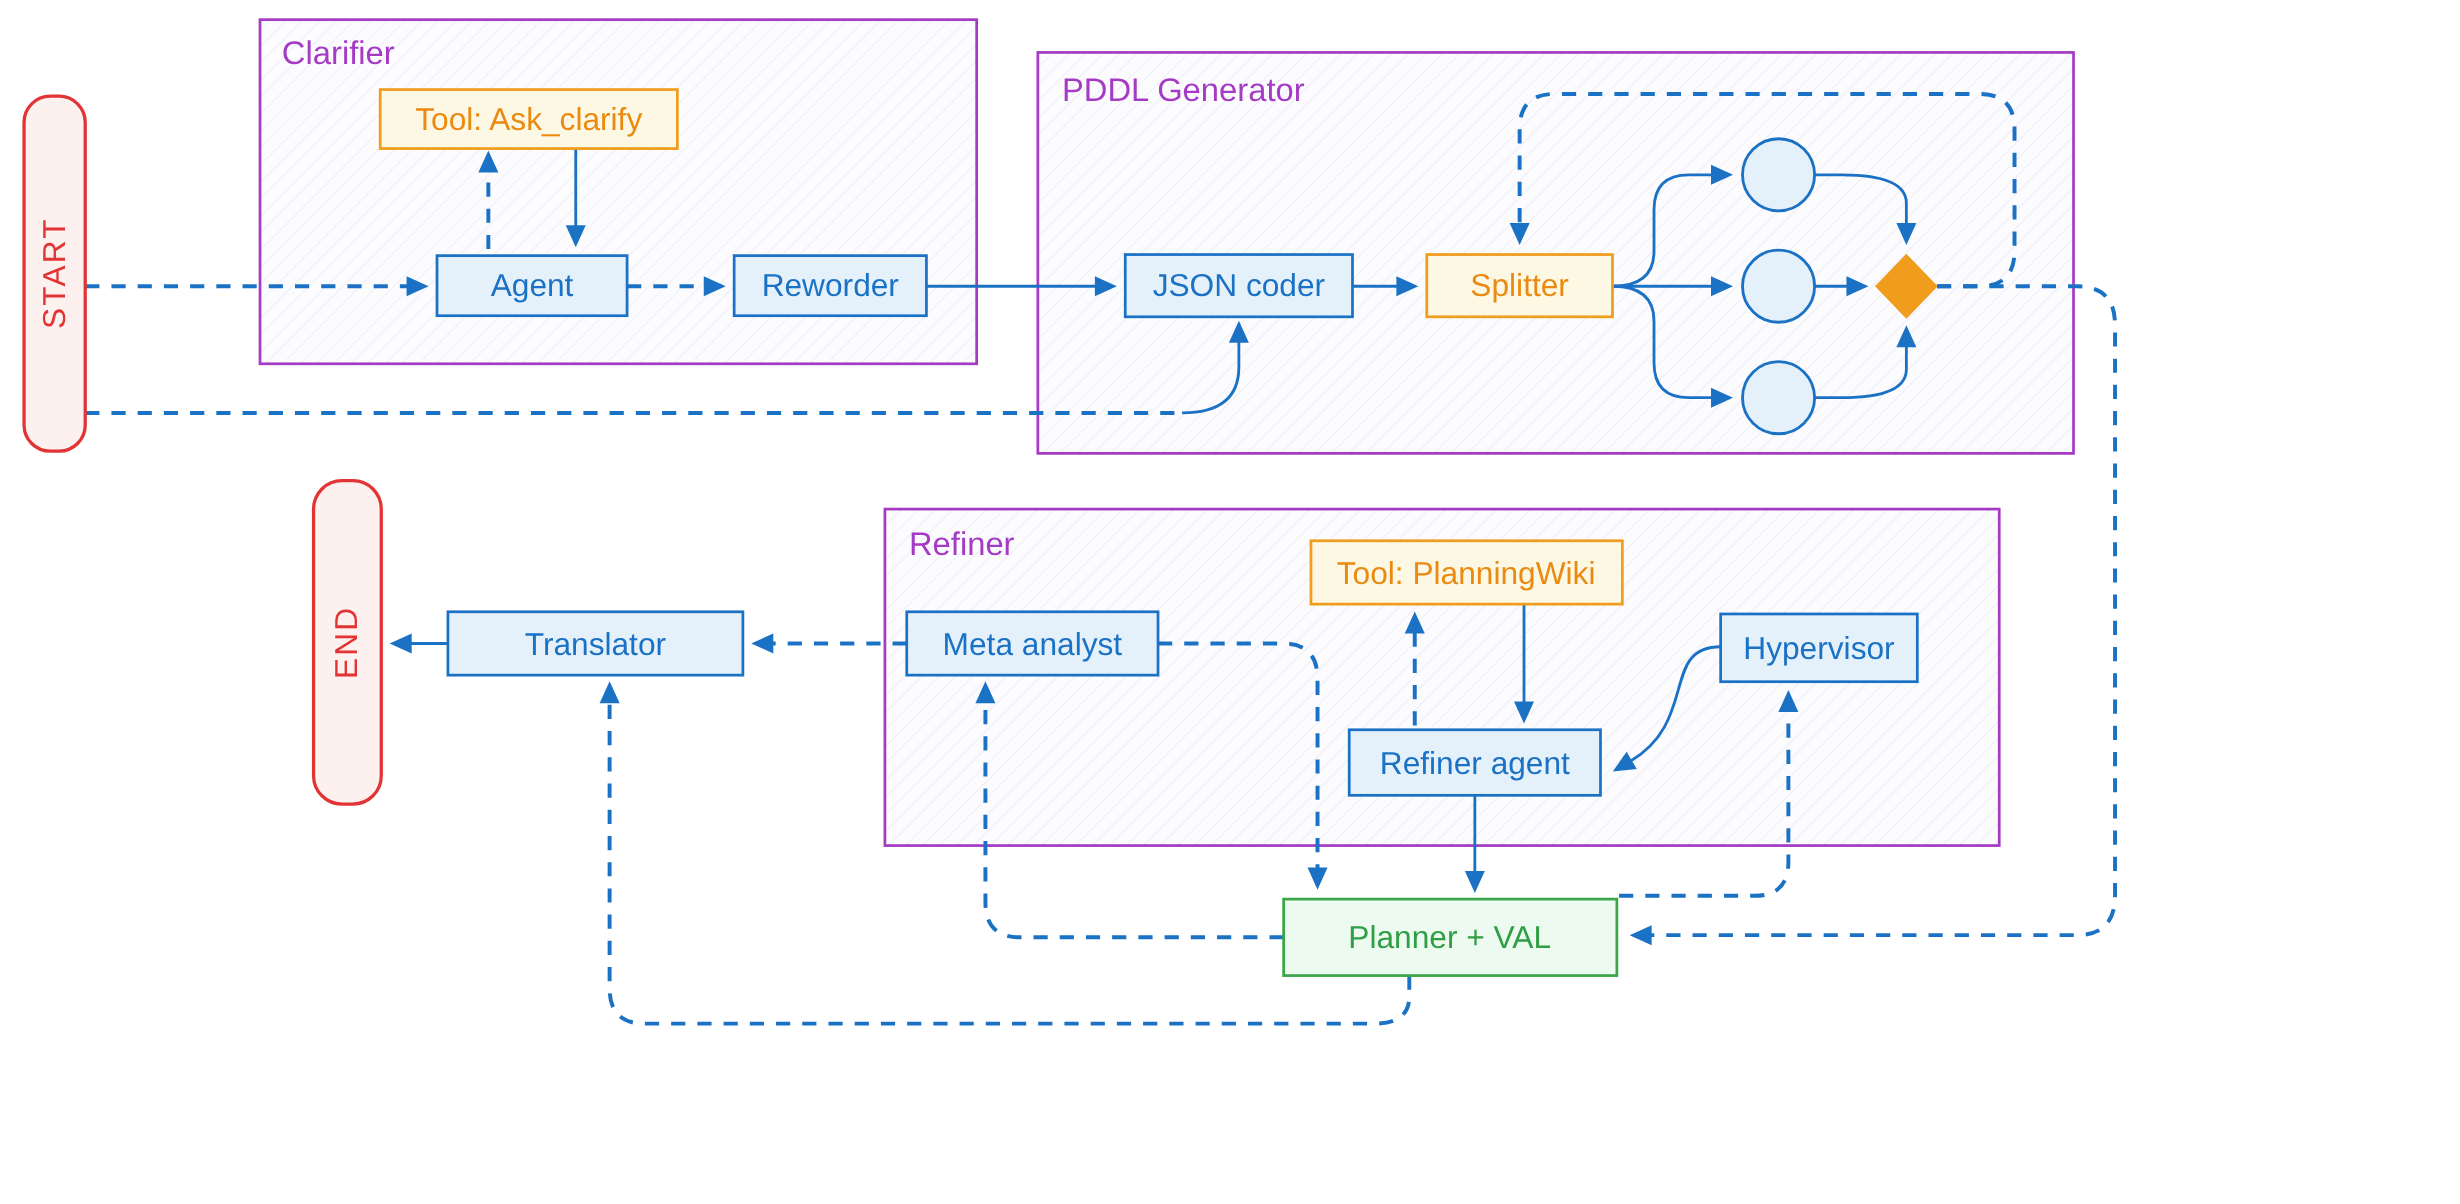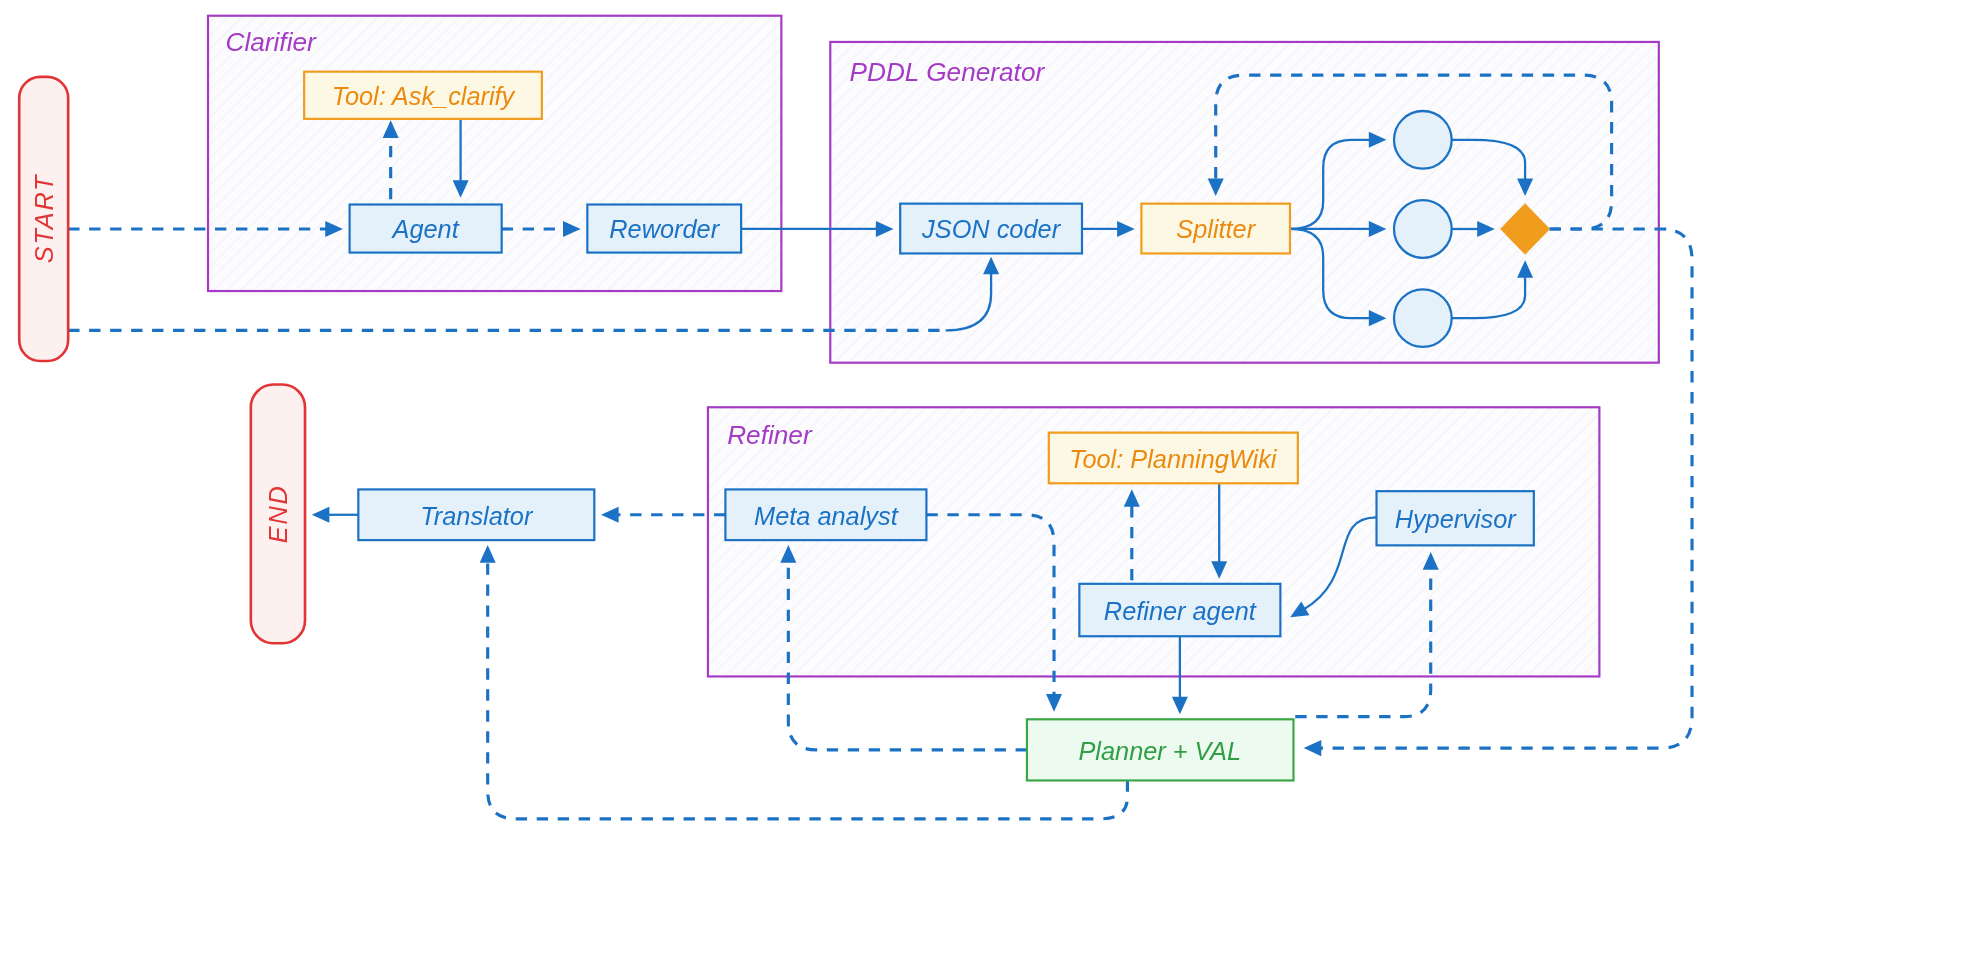--- a/index.html
+++ b/index.html
@@ -4,21 +4,21 @@
 <style>
   :root{
     --blue:#1b72c4; --blue_fill:#e4f1fb;
     --orange:#f09c1c; --orange_text:#ea8a10; --orange_fill:#fdf8e3;
     --purple:#a53bc4;
     --green:#3aa648; --green_fill:#ecfaef; --green_text:#2f9e44;
     --red:#e23434; --red_fill:#fdf1f0;
     --hatch_bg:#fcfcff; --hatch_line:#e8e8f6;
   }
   html,body{margin:0;padding:0;background:#ffffff;}
-  .wrap{width:1720px;max-width:100%;font-style:italic;}
+  .wrap{width:1720px;max-width:100%;}
   svg{display:block;width:100%;height:auto;font-family:"Liberation Sans",sans-serif;}
   
   .container-box{fill:url(#hatch);stroke:var(--purple);stroke-width:2.5;}
   .container-label{fill:var(--purple);font-size:30px;text-anchor:start;dominant-baseline:central;}
   
   .node{stroke-width:2.5;}
   .node.blue{fill:var(--blue_fill);stroke:var(--blue);}
   .node.orange{fill:var(--orange_fill);stroke:var(--orange);}
   .node.green{fill:var(--green_fill);stroke:var(--green);}
   .node.red{fill:var(--red_fill);stroke:var(--red);stroke-width:3;}

